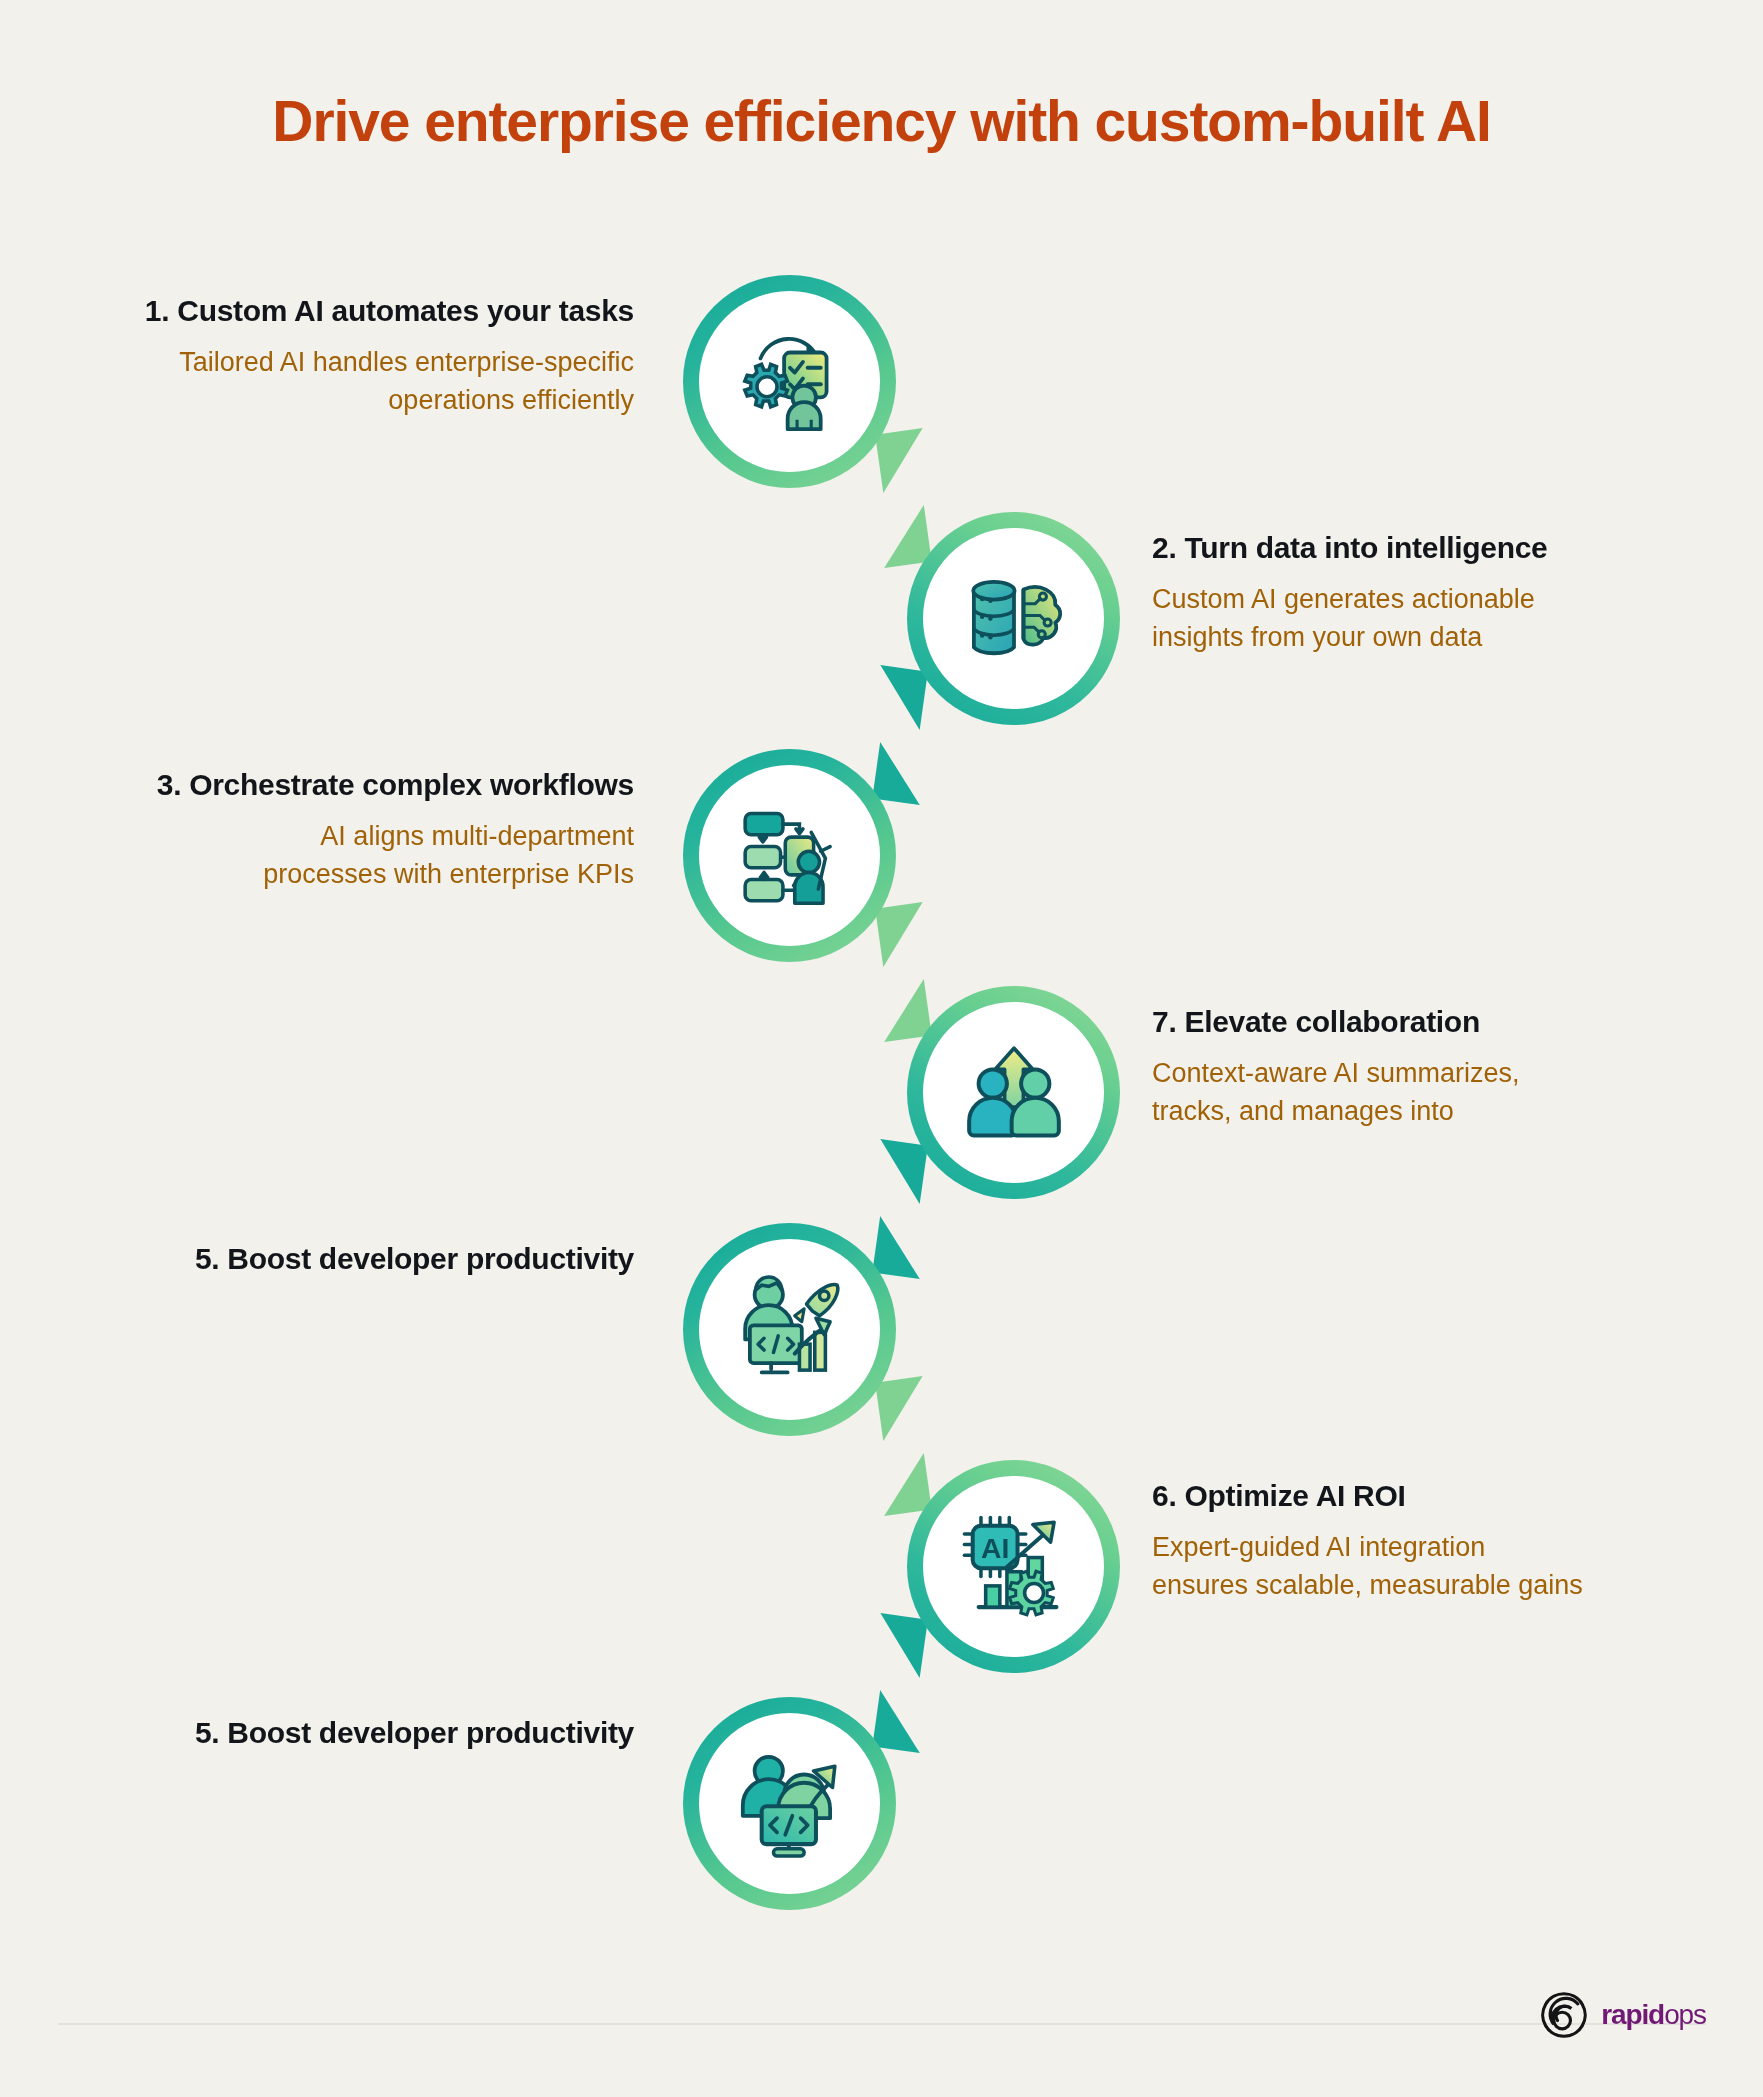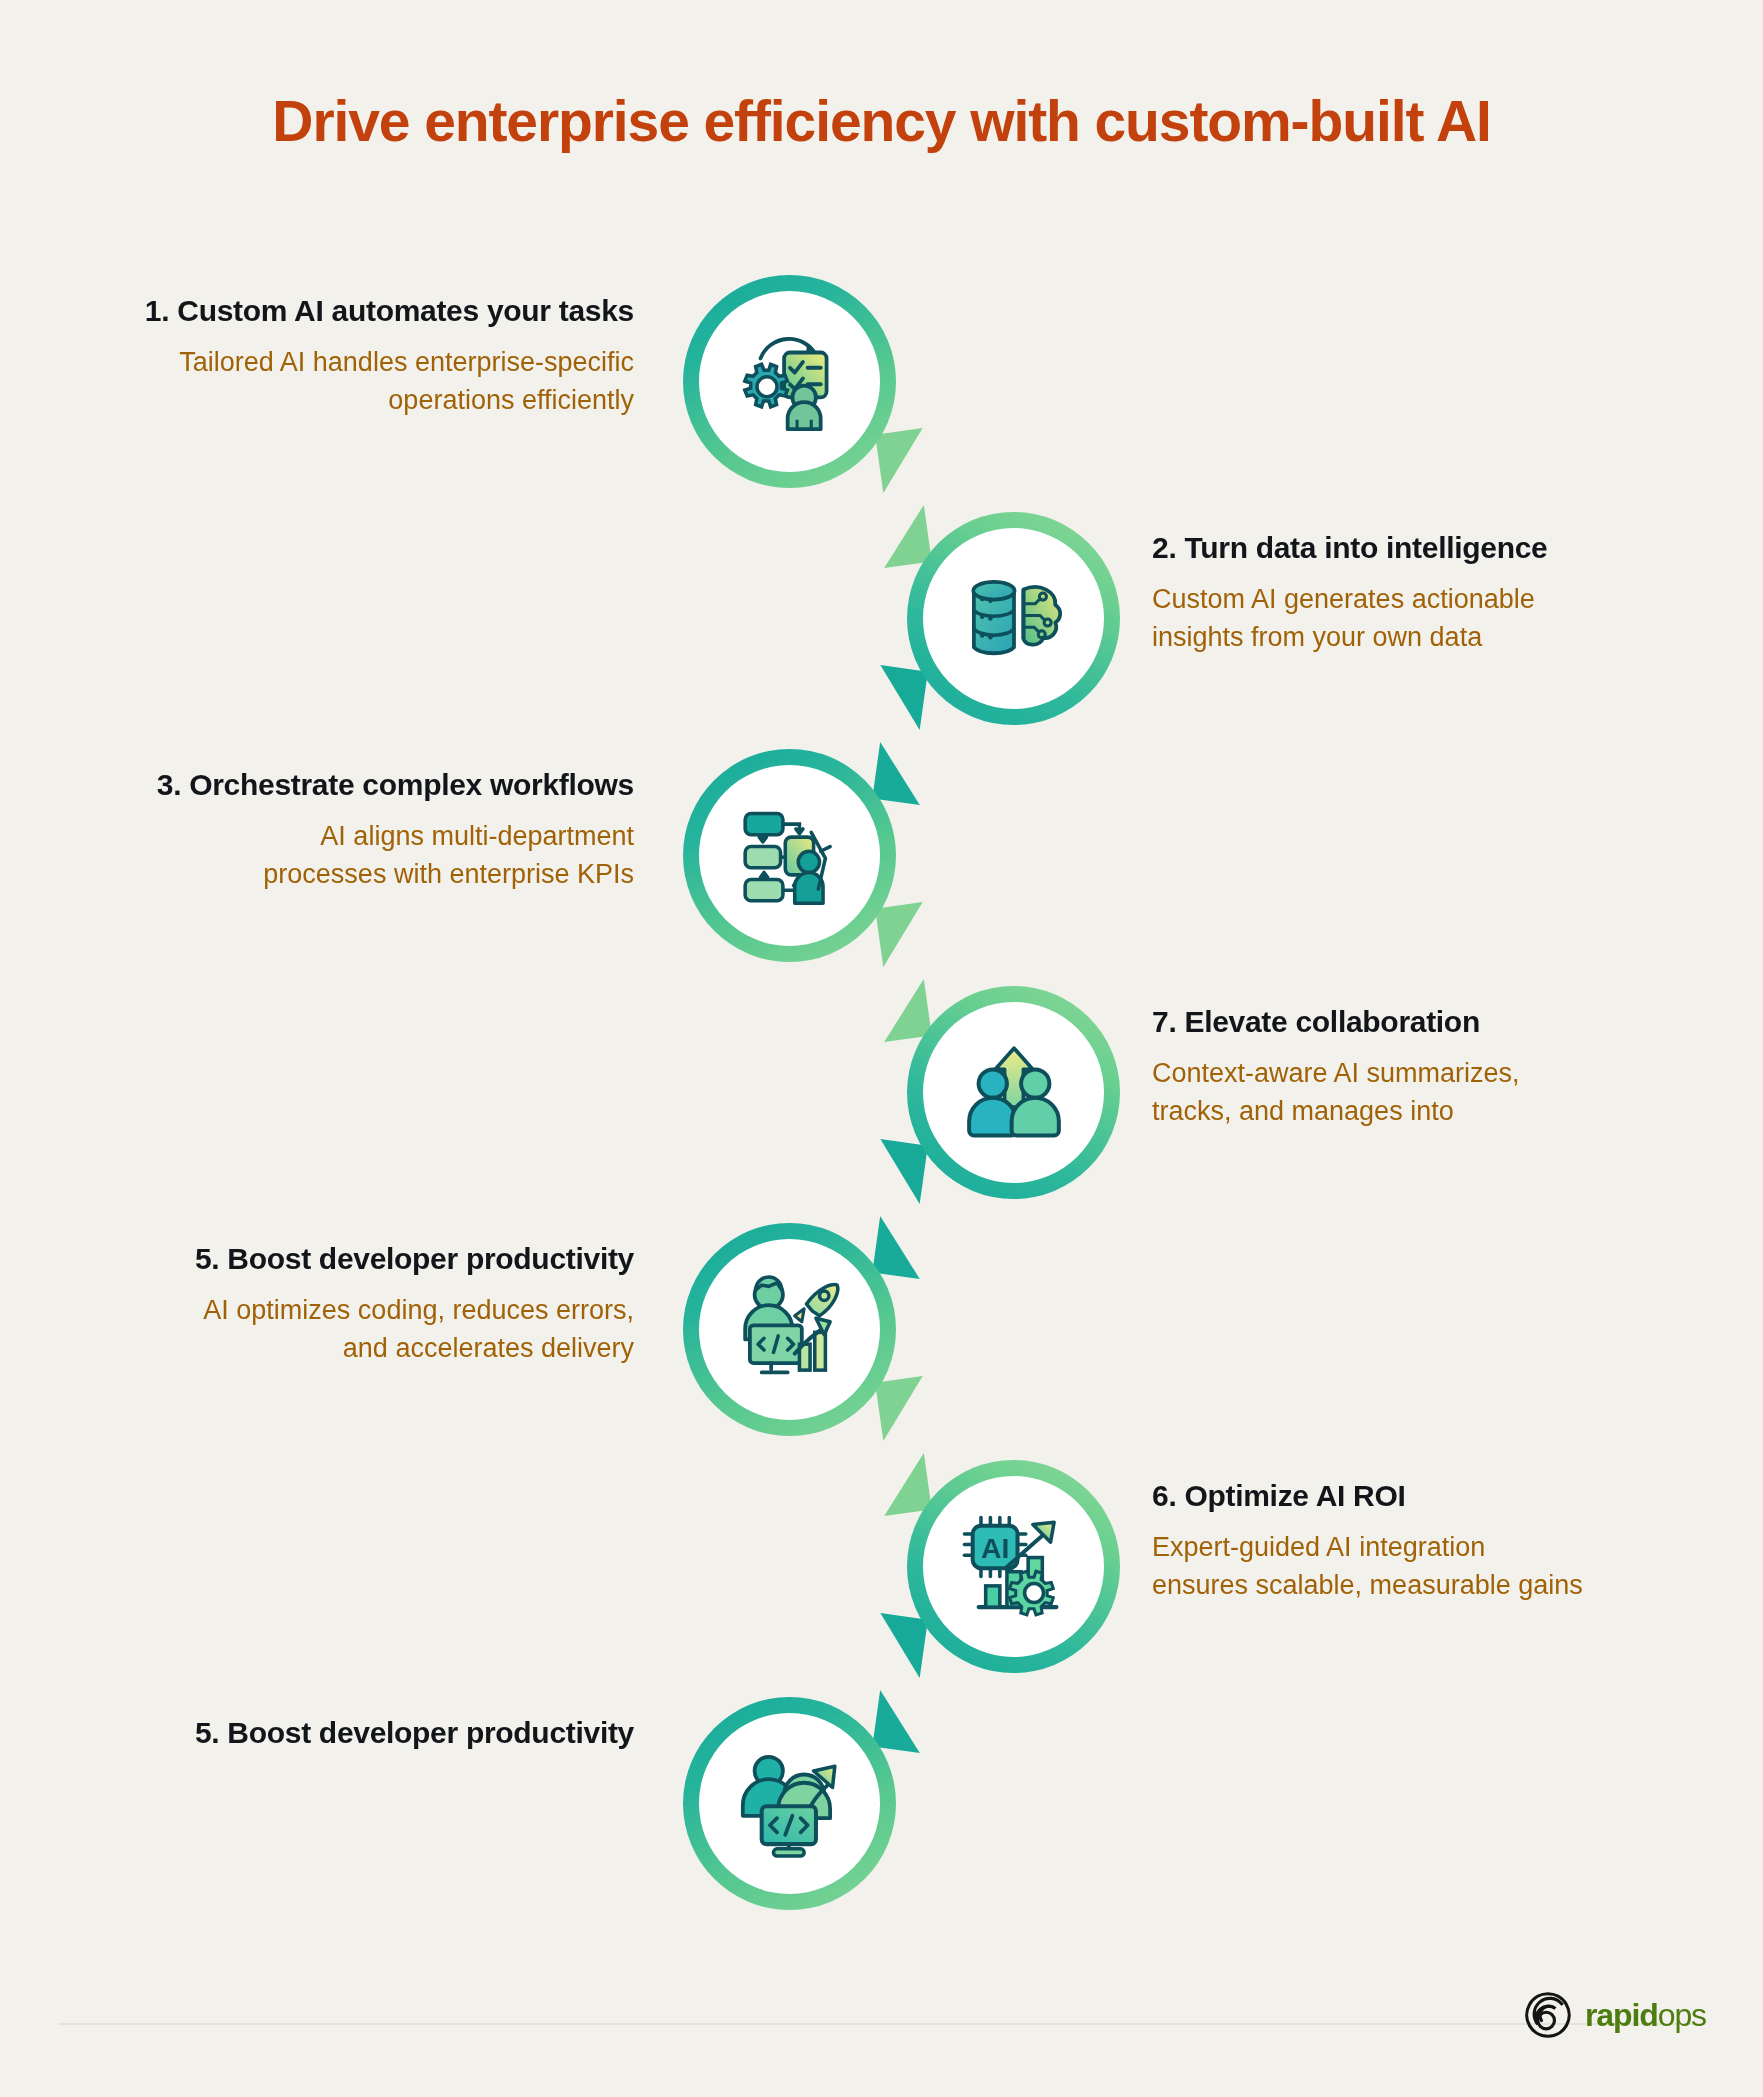--- a/index.html
+++ b/index.html
@@ -99,21 +99,21 @@
   
   .divider{
     position:absolute; left:58px; top:2023px;
     width:1648px; height:1.8px; background:#e3e2dc;
   }
   .logo{
     position:absolute; right:57px; top:1991px;
     display:flex; align-items:center; gap:13px;
   }
   .logo svg{ display:block; }
-  .logo-text{ font-size:32px; letter-spacing:-1.1px; color:#4d7c0f; line-height:1; }
+  .logo-text{ font-size:28px; letter-spacing:-1.1px; color:#701a75; line-height:1; }
   .logo-text b{ font-weight:700; }
   .logo-text span{ font-weight:300; }
 </style>
 </head>
 <body>
 
 <div class="title">Drive enterprise efficiency with custom-built AI</div>
 
 <div class="flow">
 
@@ -261,22 +261,20 @@
             <path d="M48 82 v-8 a20 20 0 0 1 40 0 v8 a4 4 0 0 1 -4 4 H52 a4 4 0 0 1 -4 -4 Z" fill="#63cfa8" stroke="#0e4f5c" stroke-width="3.4" stroke-linejoin="round"></path>
           </svg>
         </div>
       </div>
     </div>
   </div>
 
   <div class="step" style="top:948px;">
     <div class="txt left">
       <div class="head">5. Boost developer productivity</div>
-      <div class="sub">AI optimizes coding, reduces errors,
-and accelerates delivery</div>
     </div>
     <div class="node left">
       <div class="tail up-right"></div>
       <div class="tail down-right"></div>
       <div class="ring">
         <div class="ring-inner">
           <svg viewBox="0 0 100 100">
             <defs>
                 <linearGradient id="g5" x1="0" y1="1" x2="1" y2="0">
               <stop offset="0" stop-color="#8ed9a5"></stop>

